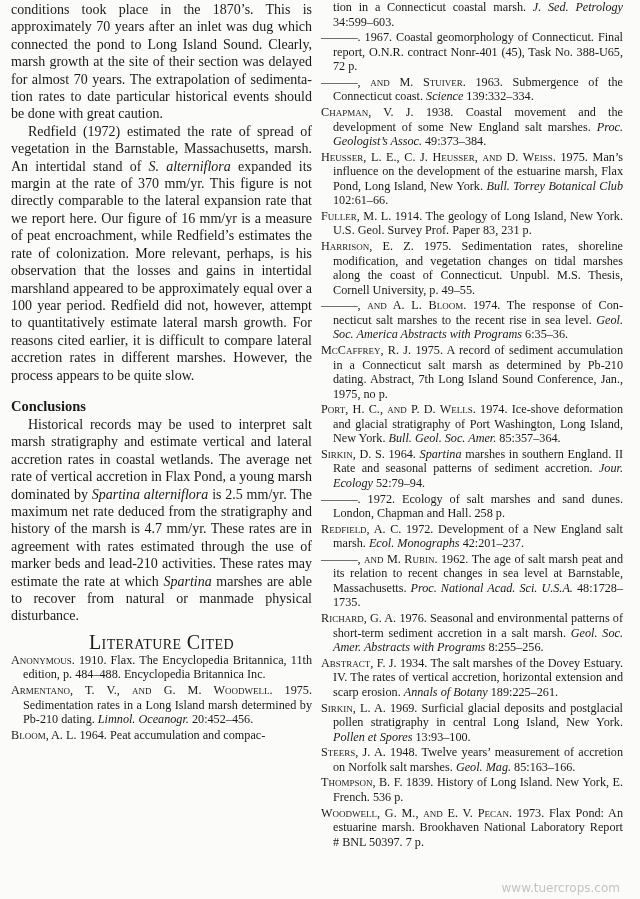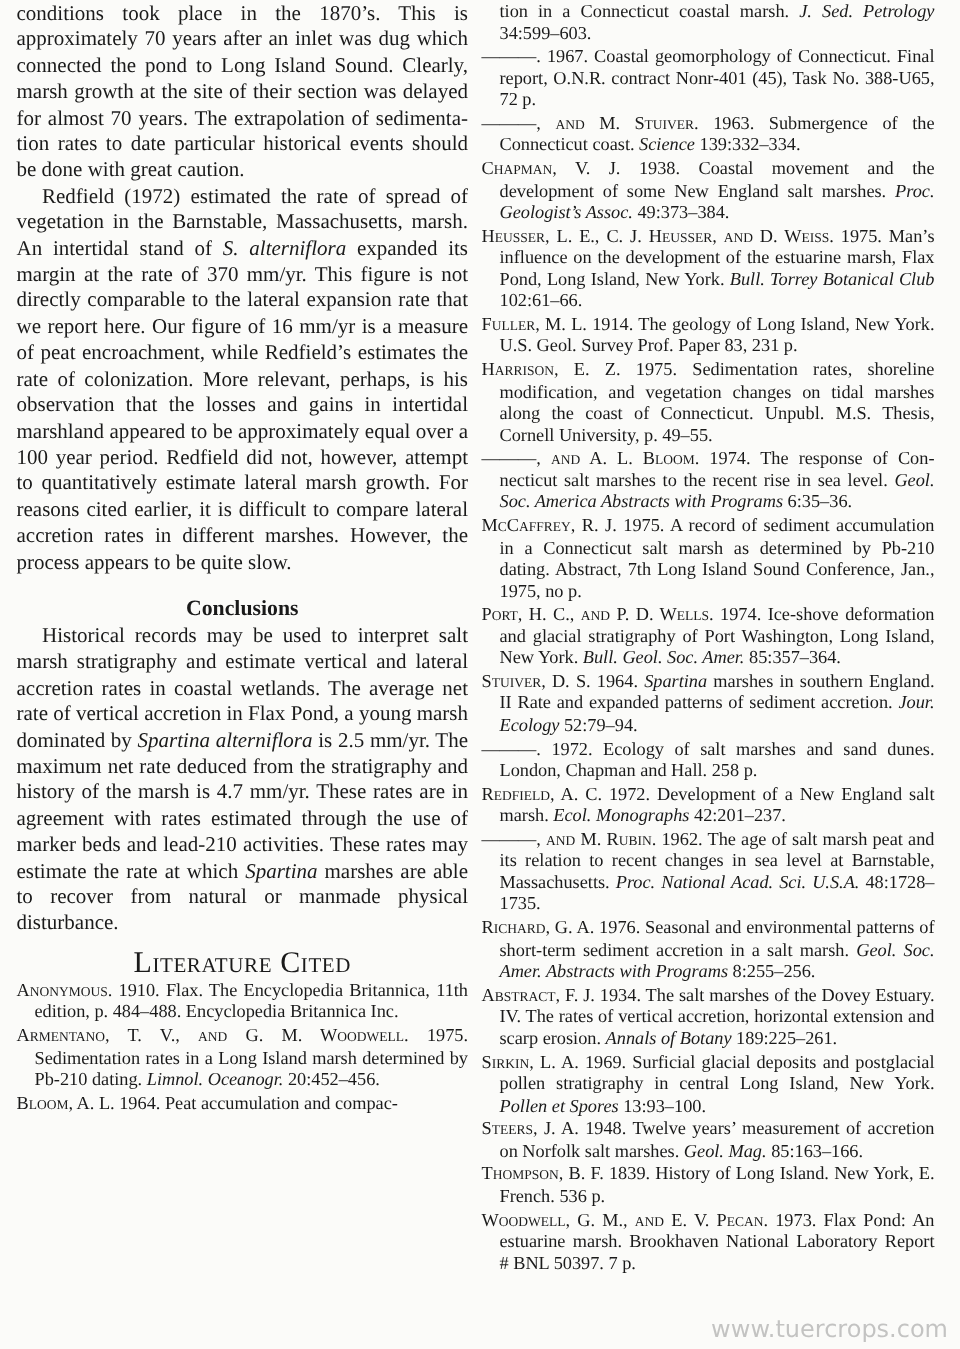--- a/index.html
+++ b/index.html
@@ -13,38 +13,38 @@
   .col { position: absolute; top: 0; }
   .col-left { left: 11px; width: 301px; }
   .col-right { left: 321px; width: 302px; }
   .para {
     font-size: 14px; line-height: 17.4px;
     text-align: justify; margin: 0; hyphens: manual;
   }
   .para.indent { text-indent: 17px; }
   .col-left .first { margin-top: 1px; }
   h2.section {
-    font-size: 14.5px; font-weight: bold; text-align: center;
+    font-size: 14.5px; font-weight: bold; text-align: left;
     margin: 13px 0 1px 0; line-height: 18px;
   }
   h2.lit {
     font-size: 20px; font-weight: normal; text-align: center;
     margin: 9px 0 2px 0; font-variant: small-caps; letter-spacing: 0.4px;
     line-height: 17px;
   }
   .ref {
     font-size: 12.2px; line-height: 14.5px; text-align: justify;
     padding-left: 12px; text-indent: -12px; margin: 0 0 1.2px 0;
   }
   .auth { font-variant: small-caps; }
   em { font-style: italic; }
   .col-right .ref:first-child { text-indent: 0; }
   .watermark {
-    position: absolute; right: 8px; bottom: 4px;
-    font-family: "DejaVu Sans", sans-serif; font-size: 16px;
+    position: absolute; right: 20px; bottom: 4px;
+    font-family: "DejaVu Sans", sans-serif; font-size: 12px;
     color: rgba(150,150,150,0.55);
   }
 </style>
 </head>
 <body>
 
 <div class="col col-left">
   <p class="para first">conditions took place in the 1870’s. This is approximately 70 years after an inlet was dug which connected the pond to Long Is­land Sound. Clearly, marsh growth at the site of their section was delayed for almost 70 years. The extrapolation of sedimenta­tion rates to date particular historical events should be done with great caution.</p>
   <p class="para indent"><span>Redfield (1972) estimated the rate of spread of vegetation in the Barnstable, Mas­sachusetts, marsh. An intertidal stand of </span><em>S. alterniflora</em><span> expanded its margin at the rate of 370 mm/yr. This figure is not directly comparable to the lateral expansion rate that we report here. Our figure of 16 mm/yr is a measure of peat encroachment, while Redfield’s estimates the rate of coloniza­tion. More relevant, perhaps, is his observa­tion that the losses and gains in intertidal marshland appeared to be approximately equal over a 100 year period. Redfield did not, however, attempt to quantitatively esti­mate lateral marsh growth. For reasons cited earlier, it is difficult to compare lateral accretion rates in different marshes. How­ever, the process appears to be quite slow.</span></p>
 
@@ -64,21 +64,21 @@
       <p class="ref" style="text-indent: 0px;"><span>tion in a Connecticut coastal marsh. </span><em>J. Sed. Petrology</em><span> 34:599–603.</span></p>
       <p class="ref"><span class="auth">———.</span><span> 1967. Coastal geomorphology of Connecticut. Final report, O.N.R. contract Nonr-401 (45), Task No. 388-U65, 72 p.</span></p>
       <p class="ref"><span class="auth">———, and M. Stuiver.</span><span> 1963. Submergence of the Connecticut coast. </span><em>Science</em><span> 139:332–334.</span></p>
       <p class="ref"><span class="auth">Chapman, V. J.</span><span> 1938. Coastal movement and the development of some New England salt marshes. </span><em>Proc. Geologist’s Assoc.</em><span> 49:373–384.</span></p>
       <p class="ref"><span class="auth">Heusser, L. E., C. J. Heusser, and D. Weiss.</span><span> 1975. Man’s influence on the development of the estuarine marsh, Flax Pond, Long Island, New York. </span><em>Bull. Torrey Botanical Club</em><span> 102:61–66.</span></p>
       <p class="ref"><span class="auth">Fuller, M. L.</span><span> 1914. The geology of Long Island, New York. U.S. Geol. Survey Prof. Paper 83, 231 p.</span></p>
       <p class="ref"><span class="auth">Harrison, E. Z.</span><span> 1975. Sedimentation rates, shoreline modification, and vegetation changes on tidal marshes along the coast of Connecticut. Unpubl. M.S. Thesis, Cornell University, p. 49–55.</span></p>
       <p class="ref"><span class="auth">———, and A. L. Bloom.</span><span> 1974. The response of Con­necticut salt marshes to the recent rise in sea level. </span><em>Geol. Soc. America Abstracts with Programs</em><span> 6:35–36.</span></p>
       <p class="ref"><span class="auth">McCaffrey, R. J.</span><span> 1975. A record of sediment accu­mulation in a Connecticut salt marsh as determined by Pb-210 dating. Abstract, 7th Long Island Sound Conference, Jan., 1975, no p.</span></p>
       <p class="ref"><span class="auth">Port, H. C., and P. D. Wells.</span><span> 1974. Ice-shove deformation and glacial stratigraphy of Port Wash­ington, Long Island, New York. </span><em>Bull. Geol. Soc. Amer.</em><span> 85:357–364.</span></p>
-      <p class="ref"><span class="auth">Stuiver, D. S.</span><span> 1964. </span><em>Spartina</em><span> marshes in southern England. II Rate and expanded patterns of sediment accretion. </span><em>Jour. Ecology</em><span> 52:79–94.</span></p>
+      <p class="ref"><span class="auth">Sirkin, D. S.</span><span> 1964. </span><em>Spartina</em><span> marshes in southern England. II Rate and seasonal patterns of sediment accretion. </span><em>Jour. Ecology</em><span> 52:79–94.</span></p>
       <p class="ref"><span class="auth">———.</span><span> 1972. Ecology of salt marshes and sand dunes. London, Chapman and Hall. 258 p.</span></p>
       <p class="ref"><span class="auth">Redfield, A. C.</span><span> 1972. Development of a New Eng­land salt marsh. </span><em>Ecol. Monographs</em><span> 42:201–237.</span></p>
       <p class="ref"><span class="auth">———, and M. Rubin.</span><span> 1962. The age of salt marsh peat and its relation to recent changes in sea level at Barnstable, Massachusetts. </span><em>Proc. National Acad. Sci. U.S.A.</em><span> 48:1728–1735.</span></p>
       <p class="ref"><span class="auth">Richard, G. A.</span><span> 1976. Seasonal and environmental patterns of short-term sediment accretion in a salt marsh. </span><em>Geol. Soc. Amer. Abstracts with Programs</em><span> 8:255–256.</span></p>
       <p class="ref"><span class="auth">Abstract, F. J.</span><span> 1934. The salt marshes of the Dovey Estuary. IV. The rates of vertical accretion, horizon­tal extension and scarp erosion. </span><em>Annals of Botany</em><span> 189:225–261.</span></p>
       <p class="ref"><span class="auth">Sirkin, L. A.</span><span> 1969. Surficial glacial deposits and post­glacial pollen stratigraphy in central Long Island, New York. </span><em>Pollen et Spores</em><span> 13:93–100.</span></p>
       <p class="ref"><span class="auth">Steers, J. A.</span><span> 1948. Twelve years’ measurement of accretion on Norfolk salt marshes. </span><em>Geol. Mag.</em><span> 85:163–166.</span></p>
       <p class="ref"><span class="auth">Thompson, B. F.</span><span> 1839. History of Long Island. New York, E. French. 536 p.</span></p>
       <p class="ref"><span class="auth">Woodwell, G. M., and E. V. Pecan.</span><span> 1973. Flax Pond: An estuarine marsh. Brookhaven National Laboratory Report # BNL 50397. 7 p.</span></p>
     </div>

